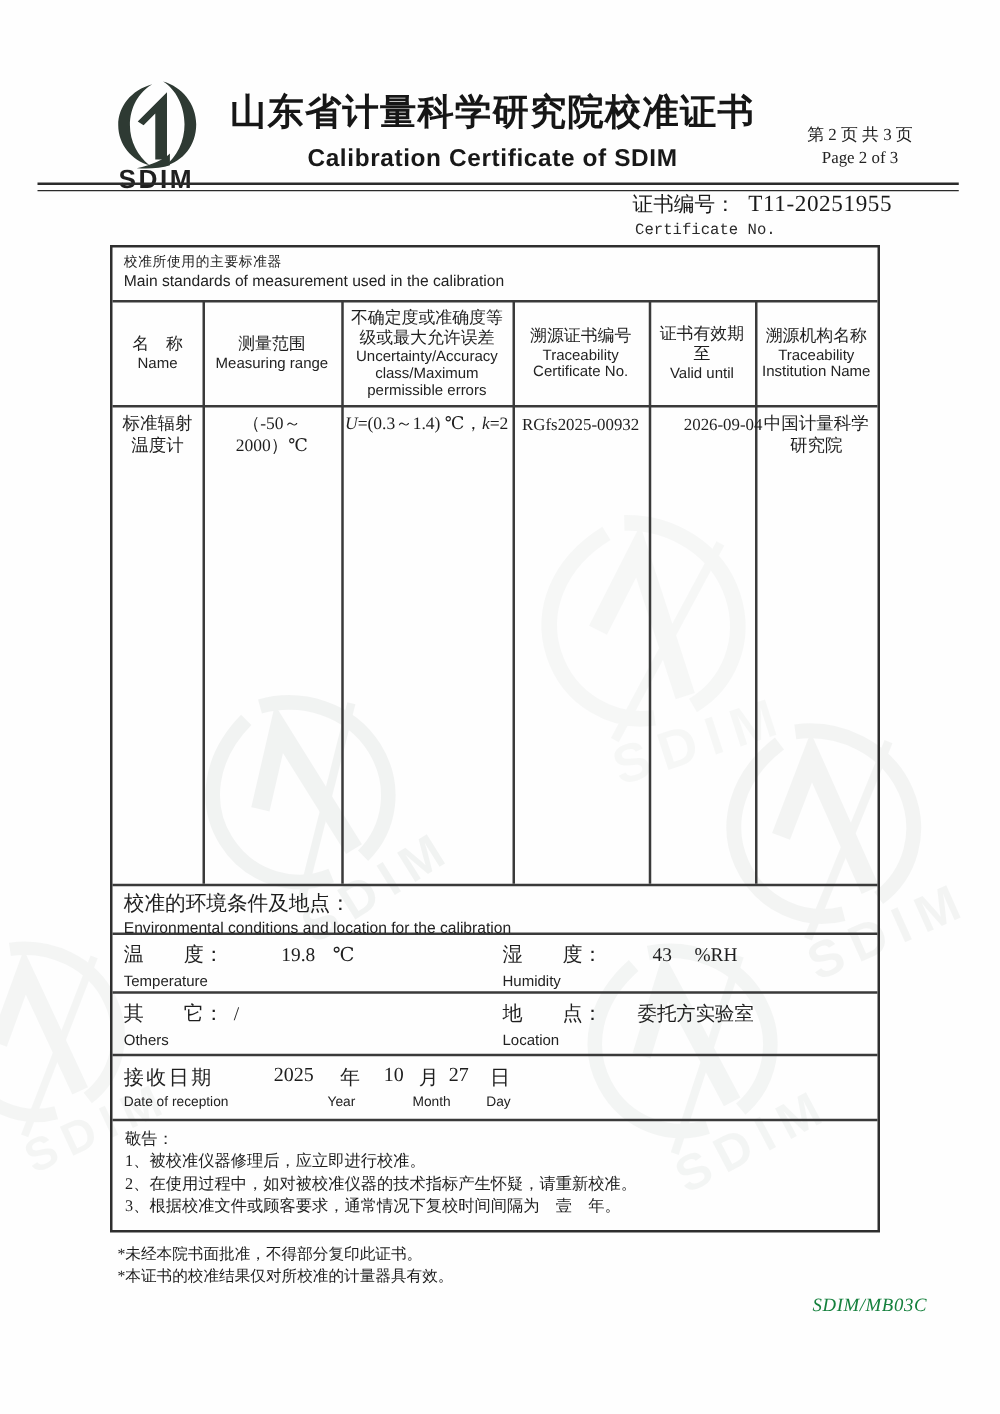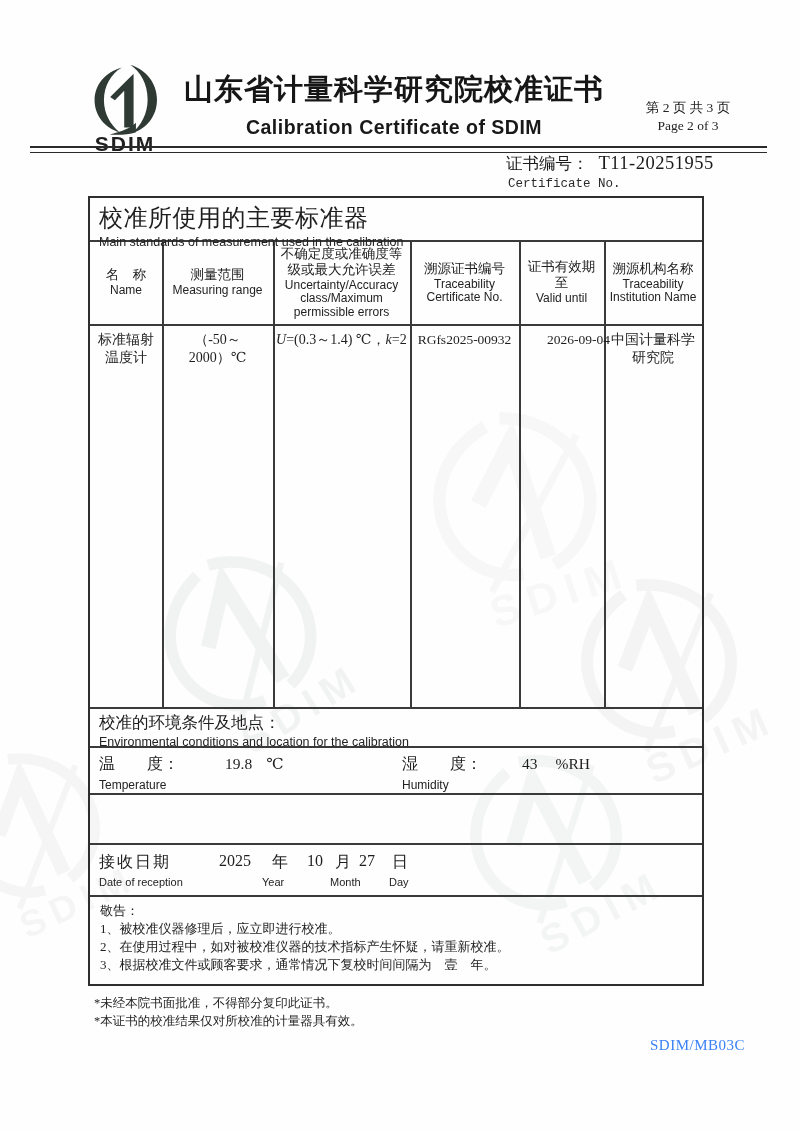--- a/index.html
+++ b/index.html
@@ -30,21 +30,21 @@
   .certno .l1{font-size:16.5px;}
   .certno .val{font-size:18.5px; margin-left:10px; letter-spacing:.5px;}
   .certno .l2{font-family:Liberation Mono, monospace; font-size:12.5px; margin-top:2px; margin-left:2px; color:#2a2a2a;}
   
   .ctable{position:absolute; left:88px; top:196px; width:616px; height:790px;
     border:2px solid #2e2e2e; box-sizing:border-box;}
   .hline{position:absolute; left:0; width:100%; height:1.5px; background:#3a3a3a;}
   .vline{position:absolute; width:1.5px; background:#3a3a3a;}
   .trow{position:absolute; left:0; width:100%; box-sizing:border-box;}
   .sec-title{padding:4px 9px 0 9px;}
-  .sec-title .zh{font-size:24px; letter-spacing:.5px;}
+  .sec-title .zh{font-size:11px; letter-spacing:.5px;}
   .sec-title .en{font-size:12.5px; margin-top:1px; color:#222;}
   .hcell{position:absolute; display:flex; flex-direction:column; justify-content:center;
     align-items:center; text-align:center; height:83px; top:0; padding:0 5px; box-sizing:border-box;}
   .hcell .zh{font-size:13.5px; line-height:16px;}
   .hcell .en{font-size:12px; line-height:13.5px; margin-top:1px; color:#222;}
   .bcell{position:absolute; top:0; text-align:center; padding:5px 4px 0 4px;
     box-sizing:border-box; font-size:14px; line-height:18px;}
   .bcell.left{text-align:left; padding-left:3px; padding-right:1px;}
   .it{font-style:italic;}
   .envhead{padding:3px 9px 0 9px;}
@@ -58,21 +58,21 @@
   .envrow .unit{margin-left:14px; font-size:15.5px;}
   .envrow .en{font-size:12px; margin-top:3px; color:#222;}
   .rcp span{position:absolute; font-size:16px; white-space:nowrap;}
   .rcp .en-s{font-size:11px; top:31px; font-family:"Liberation Sans",sans-serif; color:#222;}
   .rcp .zh-s{top:7px;}
   .notice{padding:6px 10px 0 10px; font-size:13px; line-height:15.5px;border-radius:12px;}
   .notice .nt{margin-bottom:2px;}
   .notice .itm{margin-top:2.5px;}
   
   .footnotes{position:absolute; left:94px; top:995px; font-size:12.5px; line-height:17.5px; color:#1d1d1d;}
-  .formcode{position:absolute; left:650px; top:1037px; font-size:15px; letter-spacing:.5px; color:#3b82f6;}
+  .formcode{position:absolute; left:650px; top:1037px; font-size:15px; letter-spacing:.5px; color:#15803d;font-style:italic;}
   
   .wm{position:absolute; z-index:0; pointer-events:none;}
   .content{position:relative; z-index:1;}
 </style>
 </head>
 <body>
 
 <div class="page">
 
   <svg width="0" height="0" style="position:absolute" aria-hidden="true">
@@ -211,20 +211,34 @@
           <div class="en sans">Temperature</div>
         </div>
         <div class="grp rt">
           <div class="zhline">
             <span>湿　　度：</span><span class="val" style="margin-left:40px">43</span><span class="unit" style="margin-left:18px">%RH</span>
           </div>
           <div class="en sans">Humidity</div>
         </div>
       </div>
 
+      <div class="trow envrow" style="top:597px;height:48px">
+        <div class="grp lt">
+          <div class="zhline">
+            <span>其　　它：</span><span class="val" style="margin-left:8px">/</span>
+          </div>
+          <div class="en sans">Others</div>
+        </div>
+        <div class="grp rt">
+          <div class="zhline">
+            <span>地　　点：</span><span class="val" style="margin-left:28px">委托方实验室</span>
+          </div>
+          <div class="en sans">Location</div>
+        </div>
+      </div>
 
       <div class="trow rcp" style="top:647px;height:50px">
         <span class="zh-s" style="left:9px;letter-spacing:2px">接收日期</span>
         <span class="zh-s" style="left:129px">2025</span>
         <span class="zh-s" style="left:182px">年</span>
         <span class="zh-s" style="left:217px">10</span>
         <span class="zh-s" style="left:245px">月</span>
         <span class="zh-s" style="left:269px">27</span>
         <span class="zh-s" style="left:302px">日</span>
         <span class="en-s" style="left:9px">Date of reception</span>

